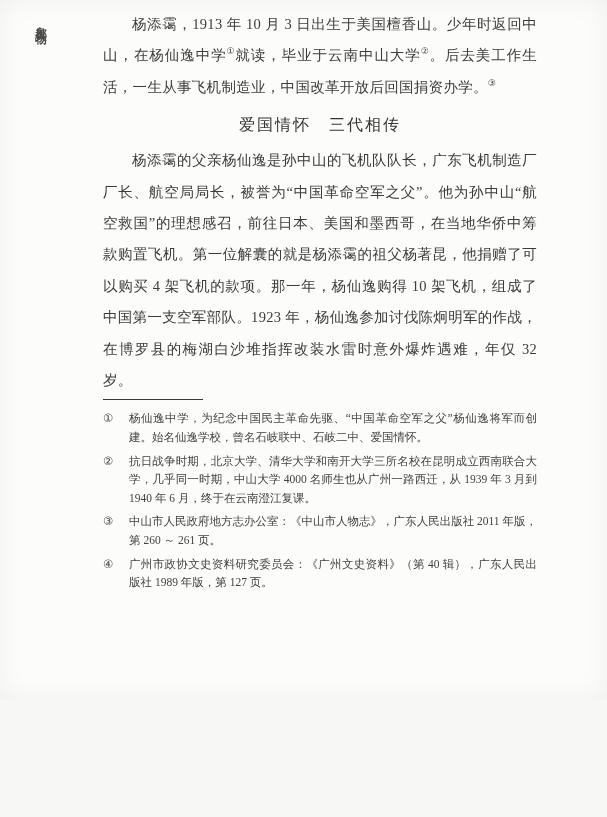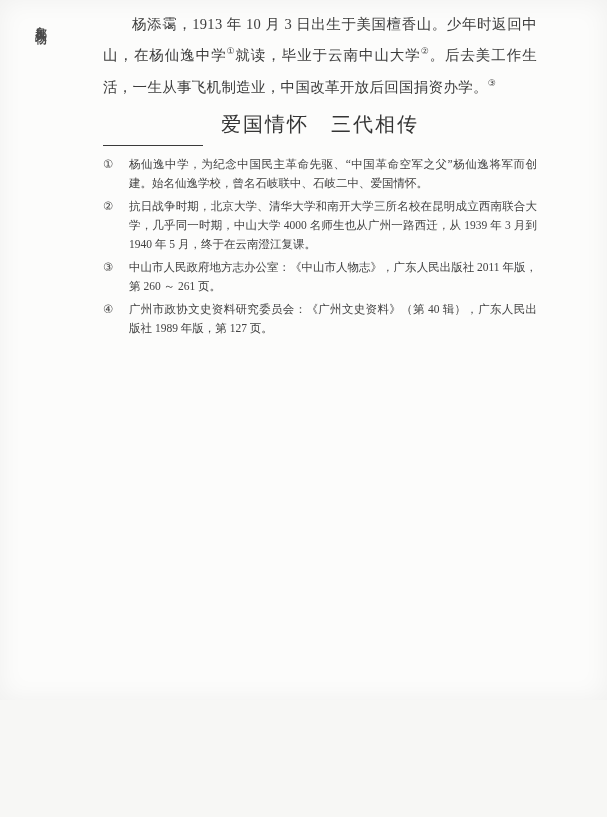--- a/index.html
+++ b/index.html
@@ -46,21 +46,21 @@
     color: #3b3b3b;
   }
   .body-para sup {
     font-size: 9px;
     line-height: 0;
     vertical-align: 6px;
     letter-spacing: 0;
   }
   .section-heading {
     margin: 6px 0 5px 0;
-    font-size: 20px;
+    font-size: 16px;
     line-height: 31px;
     text-align: center;
     letter-spacing: 2px;
     font-weight: 500;
     color: #353535;
   }
   .footnote-rule {
     width: 100px;
     height: 0;
     border: none;
@@ -100,33 +100,34 @@
 
   <div class="sidebar-label">良都人物</div>
 
   <div class="content">
 
     <p class="body-para">杨添霭，1913 年 10 月 3 日出生于美国檀香山。少年时返回中山，在杨仙逸中学<sup>①</sup>就读，毕业于云南中山大学<sup>②</sup>。后去美工作生活，一生从事飞机制造业，中国改革开放后回国捐资办学。<sup>③</sup></p>
 
     <h2 class="section-heading">爱国情怀　三代相传</h2>
 
 
+    <p class="body-para">杨添霭的父亲杨仙逸是孙中山的飞机队队长，广东飞机制造厂厂长、航空局局长，被誉为“中国革命空军之父”。他为孙中山“航空救国”的理想感召，前往日本、美国和墨西哥，在当地华侨中筹款购置飞机。第一位解囊的就是杨添霭的祖父杨著昆，他捐赠了可以购买 4 架飞机的款项。那一年，杨仙逸购得 10 架飞机，组成了中国第一支空军部队。1923 年，杨仙逸参加讨伐陈炯明军的作战，在博罗县的梅湖白沙堆指挥改装水雷时意外爆炸遇难，年仅 32 岁。</p>
 
     <hr class="footnote-rule">
 
     <div class="footnotes">
 
       <div class="footnote">
         <span class="fn-marker">①</span>
         <span class="fn-text">杨仙逸中学，为纪念中国民主革命先驱、“中国革命空军之父”杨仙逸将军而创建。始名仙逸学校，曾名石岐联中、石岐二中、爱国情怀。</span>
       </div>
 
       <div class="footnote">
         <span class="fn-marker">②</span>
-        <span class="fn-text">抗日战争时期，北京大学、清华大学和南开大学三所名校在昆明成立西南联合大学，几乎同一时期，中山大学 4000 名师生也从广州一路西迁，从 1939 年 3 月到 1940 年 5 月，终于在云南澄江复课。</span>
+        <span class="fn-text">抗日战争时期，北京大学、清华大学和南开大学三所名校在昆明成立西南联合大学，几乎同一时期，中山大学 4000 名师生也从广州一路西迁，从 1939 年 3 月到 1940 年 6 月，终于在云南澄江复课。</span>
       </div>
 
       <div class="footnote">
         <span class="fn-marker">③</span>
         <span class="fn-text">中山市人民政府地方志办公室：《中山市人物志》，广东人民出版社 2011 年版，第 260 ～ 261 页。</span>
       </div>
 
       <div class="footnote">
         <span class="fn-marker">④</span>
         <span class="fn-text">广州市政协文史资料研究委员会：《广州文史资料》（第 40 辑），广东人民出版社 1989 年版，第 127 页。</span>

